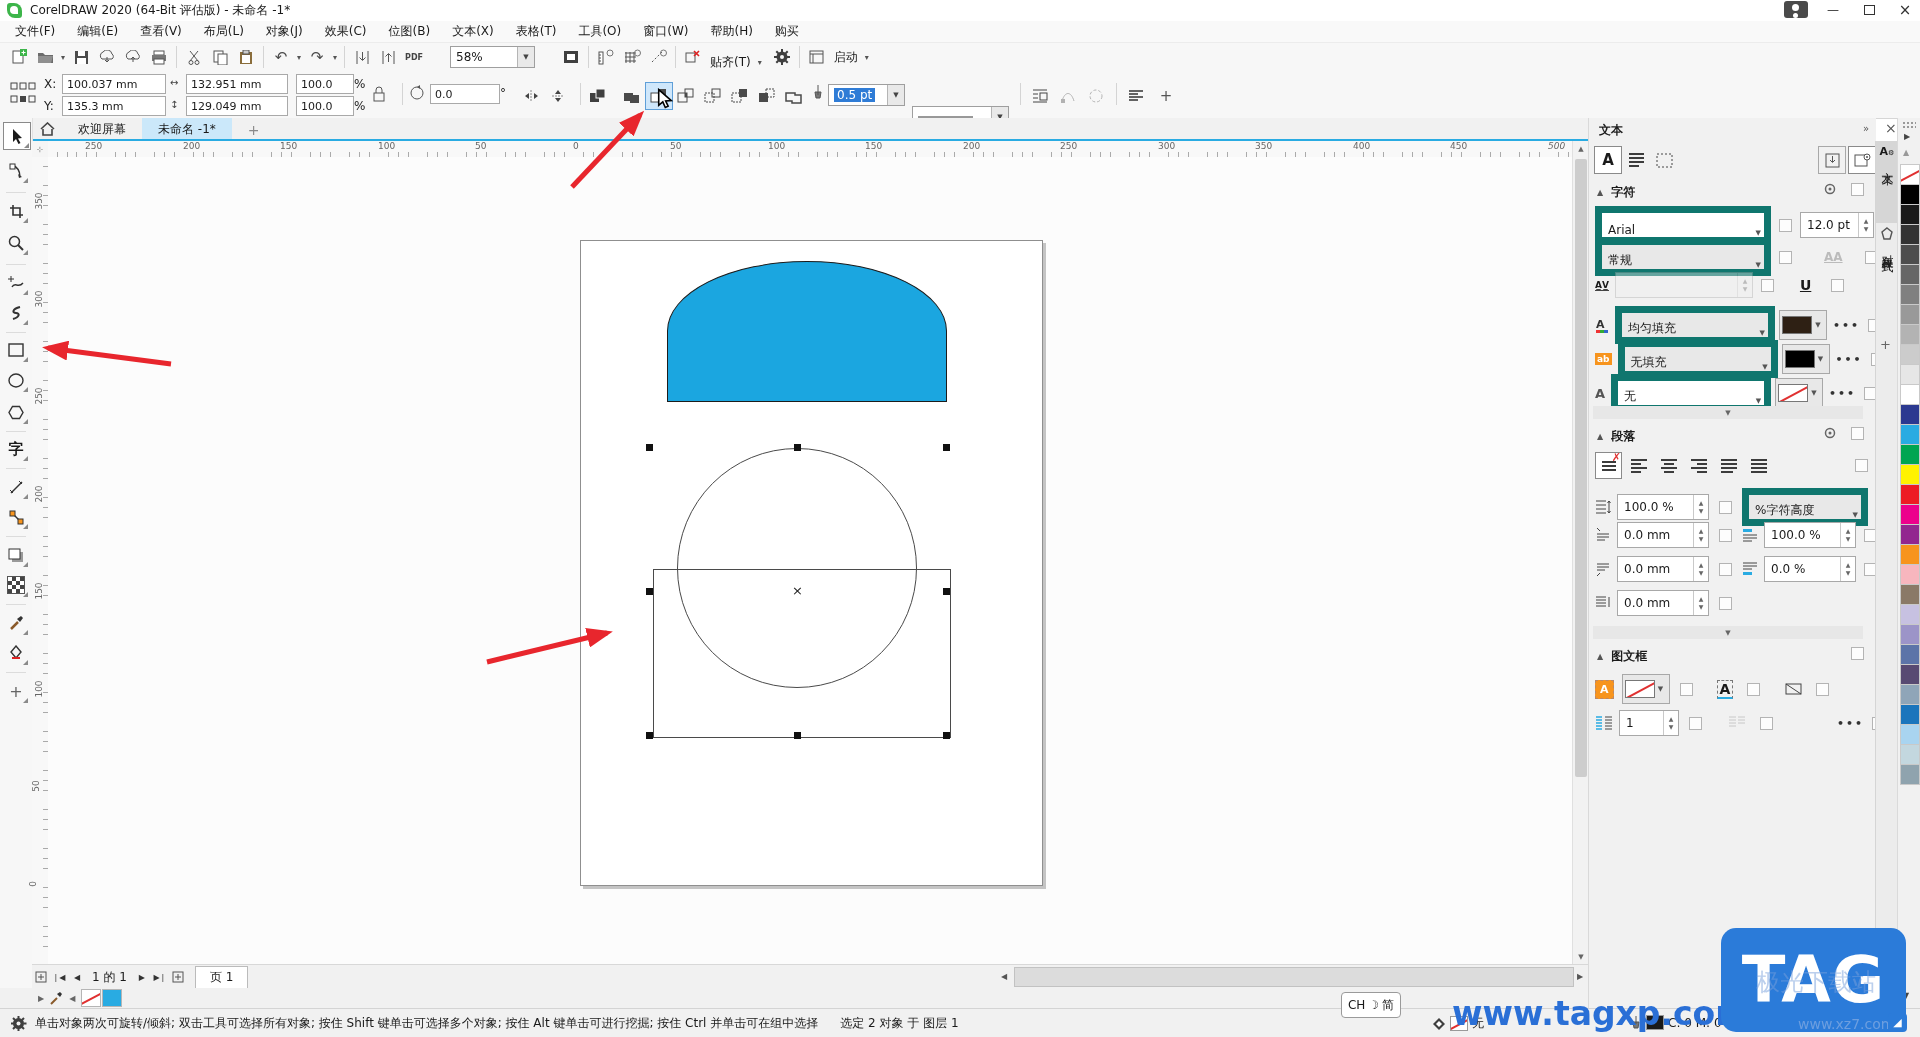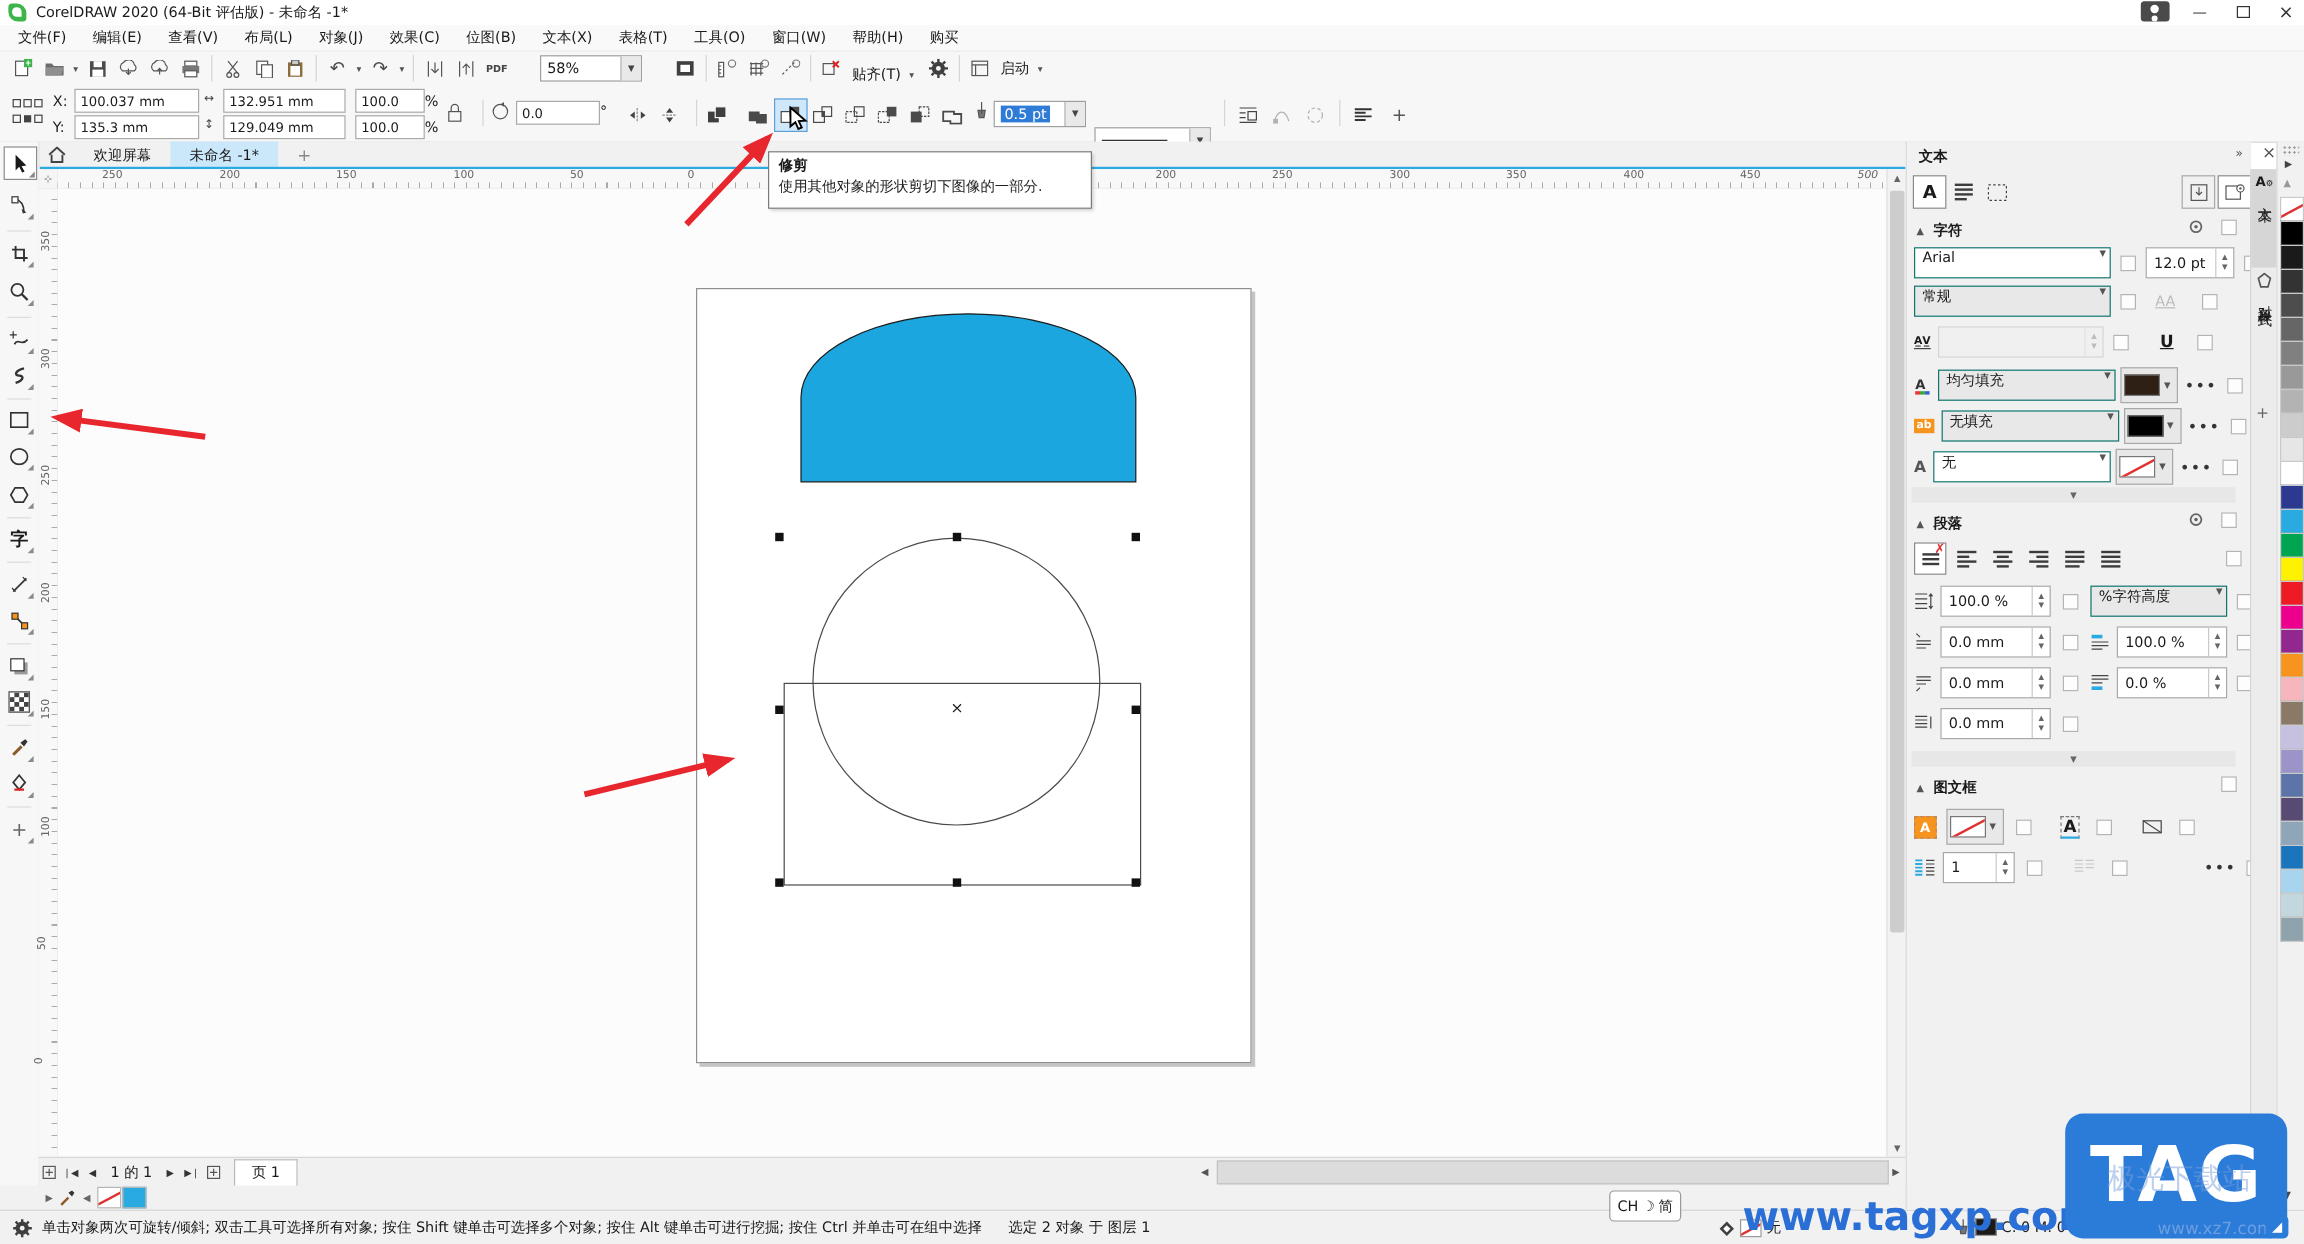--- a/index.html
+++ b/index.html
@@ -70,21 +70,21 @@
   #docpal{left:0;top:988px;width:1920px;height:20px;background:#f1f1f1;display:flex;align-items:center;padding-left:38px;}
   .dp-swatch{width:18px;height:16px;border:1px solid #b5b5b5;margin-right:1px;}
   
   #statusbar{left:0;top:1008px;width:1920px;height:29px;background:#f1f1f1;border-top:1px solid #d4d4d4;display:flex;align-items:center;}
   .none-swatch{background:#fff;position:relative;overflow:hidden;}
   .none-swatch:after{content:"";position:absolute;left:-2px;top:45%;width:140%;height:2px;background:#e03131;transform:rotate(-28deg);}
   
   #docker{left:1588px;top:118px;width:287px;height:890px;background:#f1f1f1;border-left:1px solid #d9d9d9;}
   #docker-title{position:absolute;left:10px;top:4px;font-weight:bold;}
   .dk-row{position:absolute;left:6px;display:flex;align-items:center;}
-  .dk-combo{height:24px;background:#e8e8e8;border:1px solid #0f766e;display:flex;align-items:flex-start;padding-left:6px;position:relative;font-size:12px;}
+  .dk-combo{height:24px;background:#e8e8e8;border:7px solid #0f766e;display:flex;align-items:flex-end;padding-left:6px;position:relative;font-size:12px;}
   .dk-combo.white{background:#fff;}
   .dk-combo .arr{position:absolute;right:3px;font-size:7px;color:#555;}
   .spin{height:24px;background:#fff;border:1px solid #a8a8a8;display:flex;align-items:center;padding-left:6px;position:relative;font-size:12px;}
   .spin .ud{position:absolute;right:0;top:0;width:14px;height:100%;border-left:1px solid #c9c9c9;display:flex;flex-direction:column;align-items:center;justify-content:center;font-size:6px;color:#666;line-height:1.4;}
   .chk{width:11px;height:11px;border:1px solid #b4b4b4;background:#fdfdfd;flex:0 0 auto;}
   .dk-head{position:absolute;left:8px;font-weight:bold;font-size:12px;display:flex;align-items:center;gap:8px;}
   .carat{font-size:8px;color:#555;}
   .dots{font-weight:bold;letter-spacing:2px;color:#333;font-size:11px;}
   .swcombo{height:24px;border:1px solid #a8a8a8;background:#e8e8e8;display:flex;align-items:center;padding:2px;position:relative;}
   .swcombo .sw{width:28px;height:16px;border:1px solid #777;}
@@ -727,21 +727,21 @@
           <span class="ud">▲<br>▼</span>
         </div>
       <span class="chk" style="margin-left:8px;"></span>
     </div>
     <div class="dk-row" style="top:120px;">
       <div class="dk-combo" style="width:156px;">
           <span>常规</span>
           <span class="arr">▼</span>
         </div>
       <span class="chk" style="margin-left:8px;"></span>
-      <span class="gray" style="margin-left:16px;font-size:12px;font-weight:normal;text-decoration:underline;color:#666;">AA</span>
+      <span class="gray" style="margin-left:32px;font-size:12px;font-weight:bold;text-decoration:underline;color:#666;">AA</span>
       <span class="chk" style="margin-left:22px;"></span>
     </div>
     <div class="dk-row" style="top:154px;">
       <span style="font-size:9px;font-weight:bold;border-bottom:1px solid #444;">A̲V̲</span>
       <div class="spin gray" style="width:130px;margin-left:6px;background:#f0f0f0;">
           <span class="ud">▲<br>▼</span>
         </div>
       <span class="chk" style="margin-left:8px;"></span>
       <span style="margin-left:26px;font-size:14px;font-weight:bold;text-decoration:underline;">U</span>
       <span class="chk" style="margin-left:20px;"></span>
@@ -1004,24 +1004,20 @@
         <div class="pal-sw" style="background: rgb(88, 74, 114); top: 546px;"></div>
         <div class="pal-sw" style="background: rgb(143, 165, 184); top: 566px;"></div>
         <div class="pal-sw" style="background: rgb(27, 117, 188); top: 586px;"></div>
         <div class="pal-sw" style="background: rgb(169, 212, 240); top: 606px;"></div>
         <div class="pal-sw" style="background: rgb(195, 215, 223); top: 626px;"></div>
         <div class="pal-sw" style="background: rgb(143, 163, 174); top: 646px;"></div>
       </div>
     <div class="abs" style="left:5px;bottom:8px;font-size:8px;color:#444;">▼</div>
   </div>
 
-  <div id="tooltip" class="abs">
-    <b>修剪</b>
-    <span>使用其他对象的形状剪切下图像的一部分.</span>
-  </div>
 
   <svg class="abs" style="left:655px;top:88px;z-index:61;" width="20" height="22" viewBox="0 0 12 14">
       <path d="M2 1l0 10 2.6-2.2 1.6 3.6 1.8-.8-1.6-3.4 3.6-.2z" fill="#fff" stroke="#000"></path>
     </svg>
 
   <svg class="abs" style="left:0;top:0;z-index:62;pointer-events:none;" width="1920" height="1037">
     <defs>
       <marker id="ah" markerUnits="userSpaceOnUse" markerWidth="26" markerHeight="20" refX="20" refY="10" orient="auto">
           <path d="M0,0 L26,10 L0,20 z" fill="#e8262d"></path>
         </marker>

